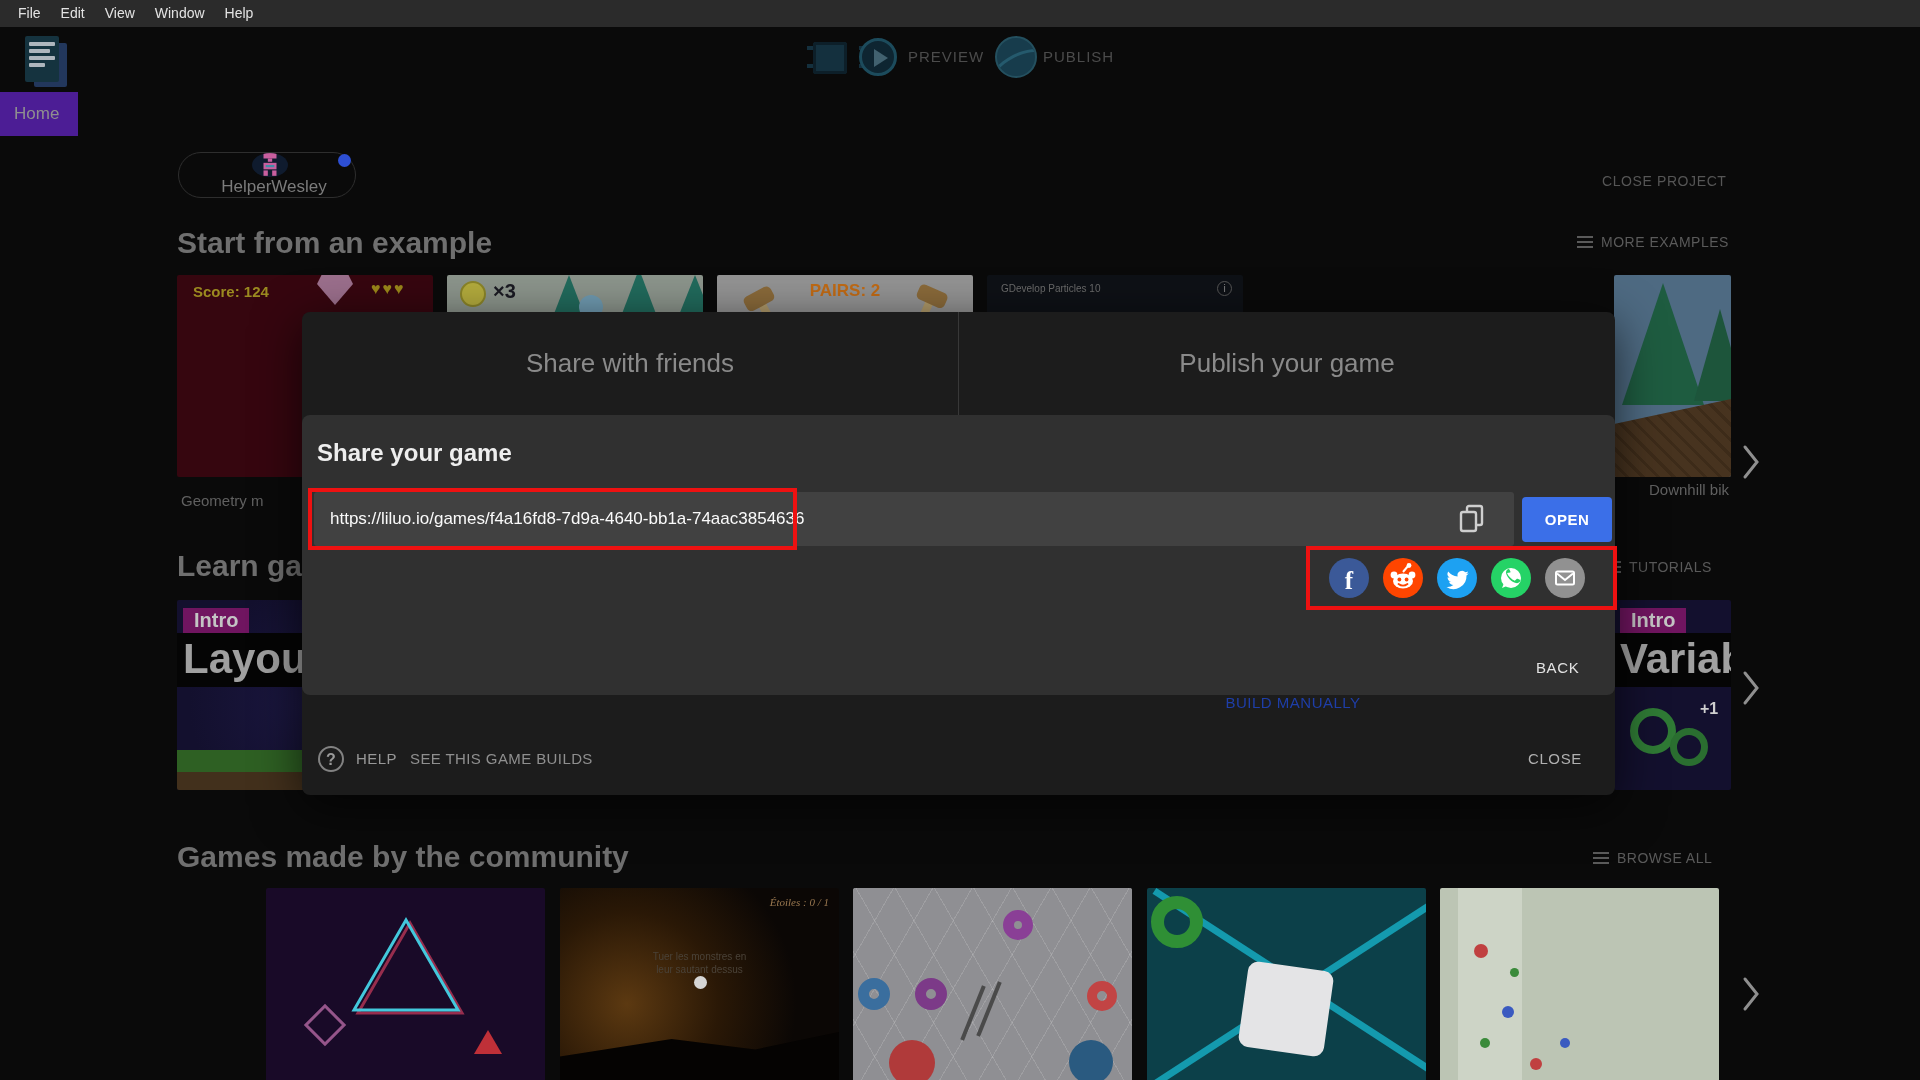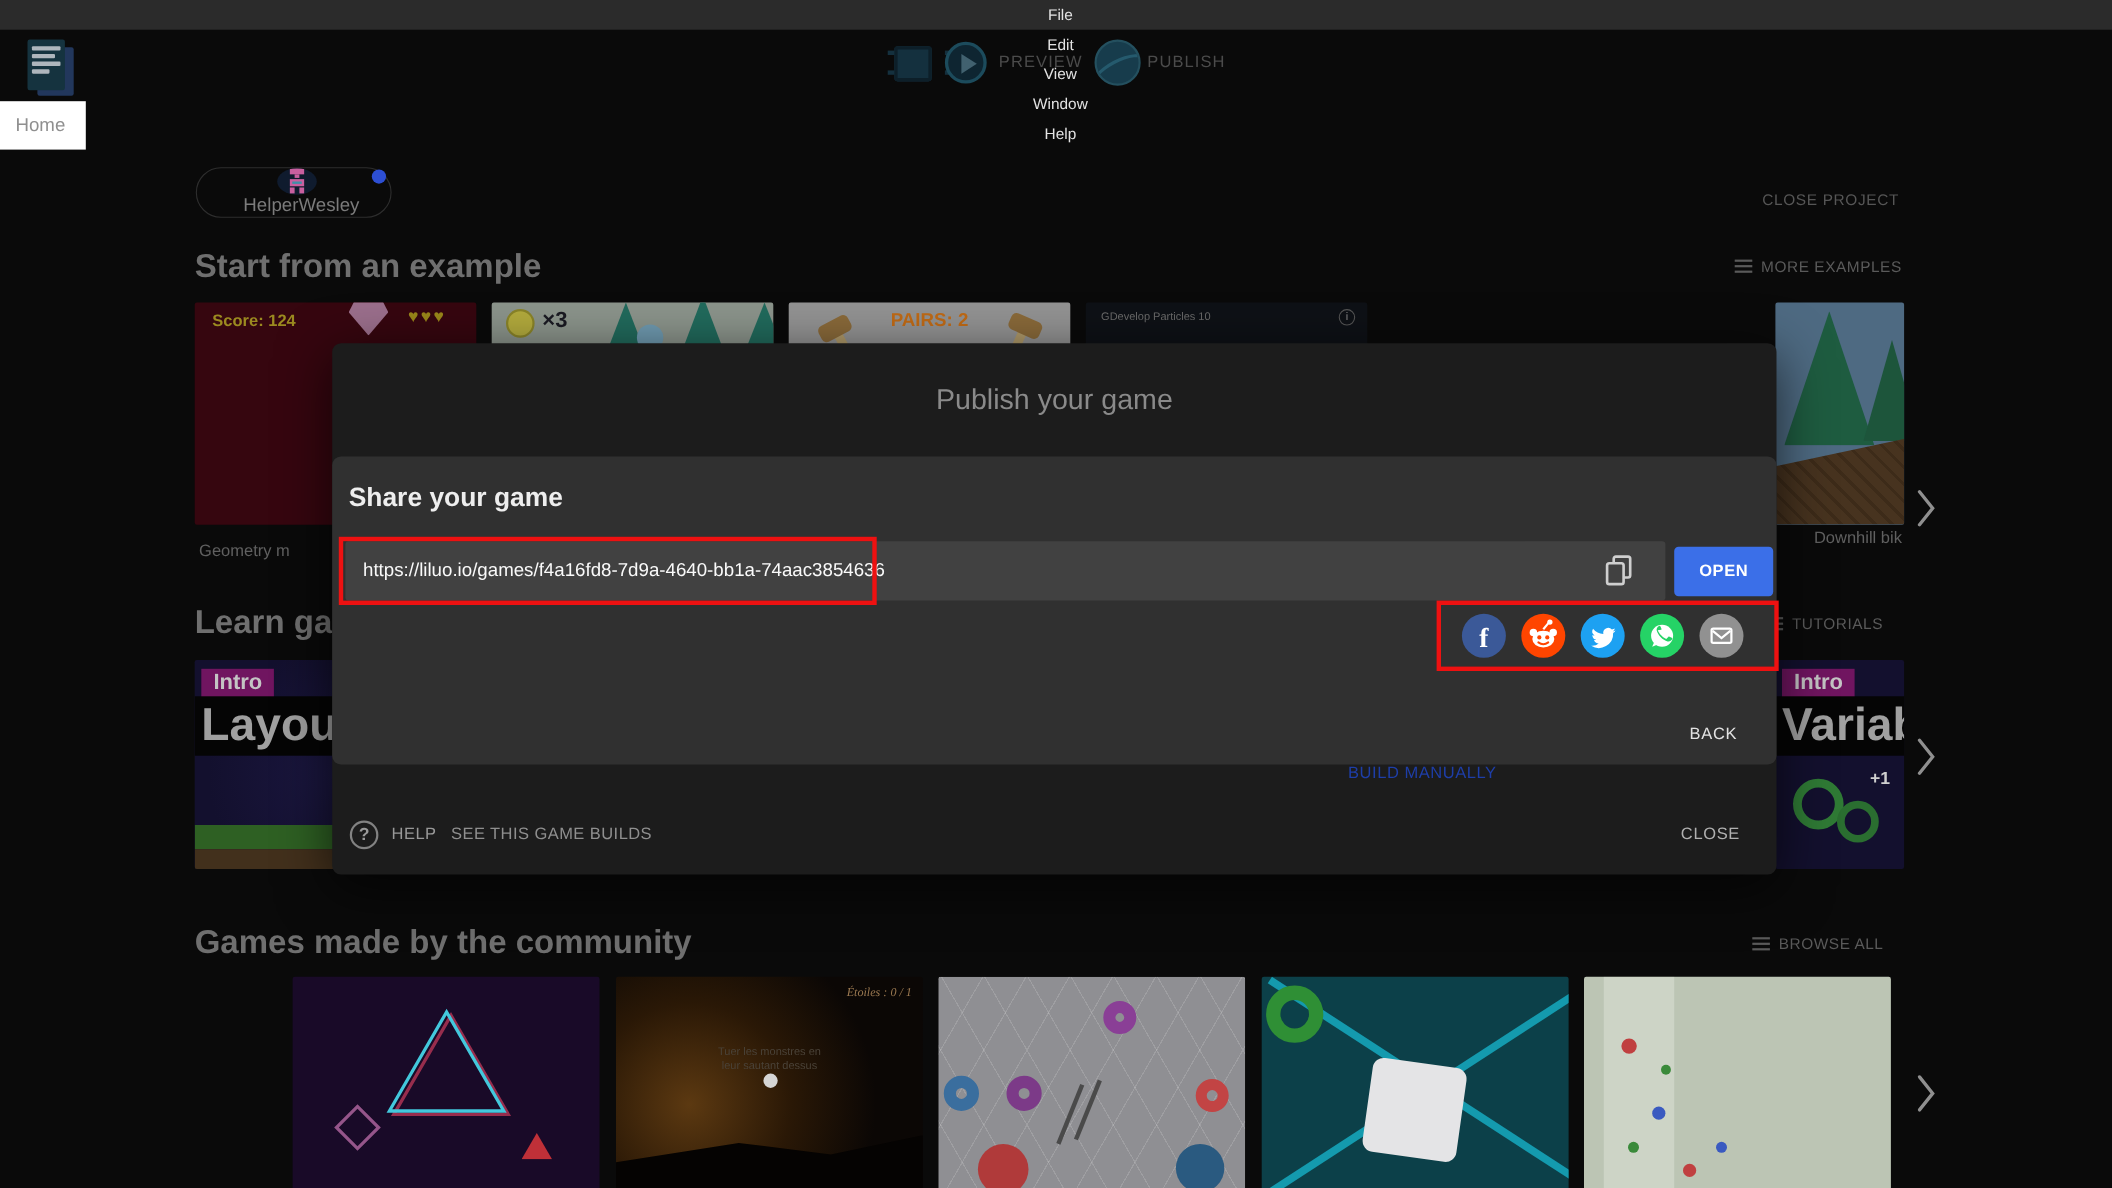--- a/index.html
+++ b/index.html
@@ -1,41 +1,41 @@
 <!DOCTYPE html>
 <html><head>
 <meta charset="utf-8">
 <style>
   * { margin:0; padding:0; box-sizing:border-box; }
   html,body { background:#000; }
   body { font-family:"Liberation Sans", sans-serif; }
   #stage { position:relative; width:1920px; height:1080px; background:#0a0a0a; overflow:hidden; }
 
   
-  .menubar { position:absolute; left:0; top:0; width:1920px; height:27px; background:#2b2b2b; display:flex; align-items:center; padding-left:8px; z-index:30;flex-direction:column; }
+  .menubar { position:absolute; left:0; top:0; width:1920px; height:27px; background:#2b2b2b; display:flex; align-items:center; padding-left:8px; z-index:30; }
   .menubar span { color:#e3e3e3; font-size:14px; padding:0 10px; line-height:27px; cursor:default; }
 
   
   .pm-icon { position:absolute; left:25px; top:36px; width:44px; height:52px; z-index:5; }
   .pm-icon .back { position:absolute; left:9px; top:7px; width:33px; height:44px; background:#22375c; border-radius:2px; }
   .pm-icon .front { position:absolute; left:0; top:0; width:34px; height:46px; background:#15333f; border-radius:2px; padding:6px 4px; }
   .pm-icon .front i { display:block; height:4px; background:#aeb6bd; margin-bottom:3px; border-radius:1px; }
   .pm-icon .front i:nth-child(2){ width:80%; } .pm-icon .front i:nth-child(4){ width:60%; }
 
   .tbicon { position:absolute; z-index:5; }
   .tb-label { position:absolute; color:#4b4b4b; font-size:15px; letter-spacing:1px; z-index:5; }
   .debug-chip { left:813px; top:42px; width:34px; height:32px; background:#14303e; border-radius:3px; box-shadow:0 0 0 3px #0d1f29 inset; }
   .debug-chip:before, .debug-chip:after { content:""; position:absolute; left:-6px; top:4px; width:46px; height:4px; border-left:6px solid #14303e; border-right:6px solid #14303e; }
   .debug-chip:after { top:22px; }
   .play-circle { left:859px; top:38px; width:38px; height:38px; border-radius:50%; background:#0e2531; border:3px solid #1c4b5c; }
   .play-circle b { position:absolute; left:12px; top:8px; width:0; height:0; border-left:14px solid #41616f; border-top:9px solid transparent; border-bottom:9px solid transparent; }
   .globe { left:995px; top:36px; width:42px; height:42px; border-radius:50%; background:#173c4c; border:2px solid #24505f; overflow:hidden; }
   .globe i { position:absolute; left:-8px; top:16px; width:58px; height:26px; border:3px solid #255a6d; border-radius:50%; transform:rotate(-28deg); }
 
-  .home-tab { position:absolute; left:0; top:92px; width:78px; height:44px; background:#ffffff; z-index:5; }
+  .home-tab { position:absolute; left:0; top:92px; width:78px; height:44px; background:#4c1d95; z-index:5; }
   .home-tab span { display:block; padding-left:14px; line-height:44px; color:#8f8f8f; font-size:17px; }
 
   
   .chip { position:absolute; left:178px; top:152px; width:178px; height:46px; border:1px solid #2e2e2e; border-radius:23px; display:flex; align-items:center; padding-left:5px; z-index:5;flex-direction:column; }
   .avatar { width:36px; height:36px; border-radius:50%; background:#0f1b2e; overflow:hidden; display:flex; align-items:center; justify-content:center; }
   .chip .uname { margin-left:9px; color:#7b7b7b; font-size:17px; }
   .notif-dot { position:absolute; left:338px; top:154px; width:13px; height:13px; border-radius:50%; background:#2d4fd4; z-index:6; }
 
   .btn-opm { position:absolute; left:1350px; top:160px; width:238px; height:42px; background:#152450; border:none; border-radius:3px; color:#6b7487; font-size:14px; letter-spacing:.6px; font-family:inherit; z-index:5; }
   .btn-cp { position:absolute; left:1602px; top:160px; height:42px; line-height:42px; color:#565656; font-size:14px; letter-spacing:.6px; z-index:5; background:none; border:none; font-family:inherit; }
@@ -316,20 +316,21 @@
     <div class="dotp" style="left:70px; top:80px; width:9px; height:9px; background:#3a8a3a;"></div>
   </div>
   <button class="chev" style="left:1742px; top:976px;">
     <svg width="18" height="36" viewBox="0 0 18 36">
         <polyline points="3,3 15,18 3,33" fill="none" stroke="#8f8f8f" stroke-width="3" stroke-linecap="round"></polyline>
       </svg>
   </button>
 
   <div class="dialog">
     <div class="dtabs">
+      <button class="dtab first">Share with friends</button>
       <button class="dtab">Publish your game</button>
     </div>
 
     <div class="share-card">
       <h3 class="share-title">Share your game</h3>
 
       <div class="url-field">
         <input class="url-input" readonly="" value="https://liluo.io/games/f4a16fd8-7d9a-4640-bb1a-74aac3854636" style="">
         <button class="copy-btn">
           <svg width="34" height="34" viewBox="0 0 34 34">

